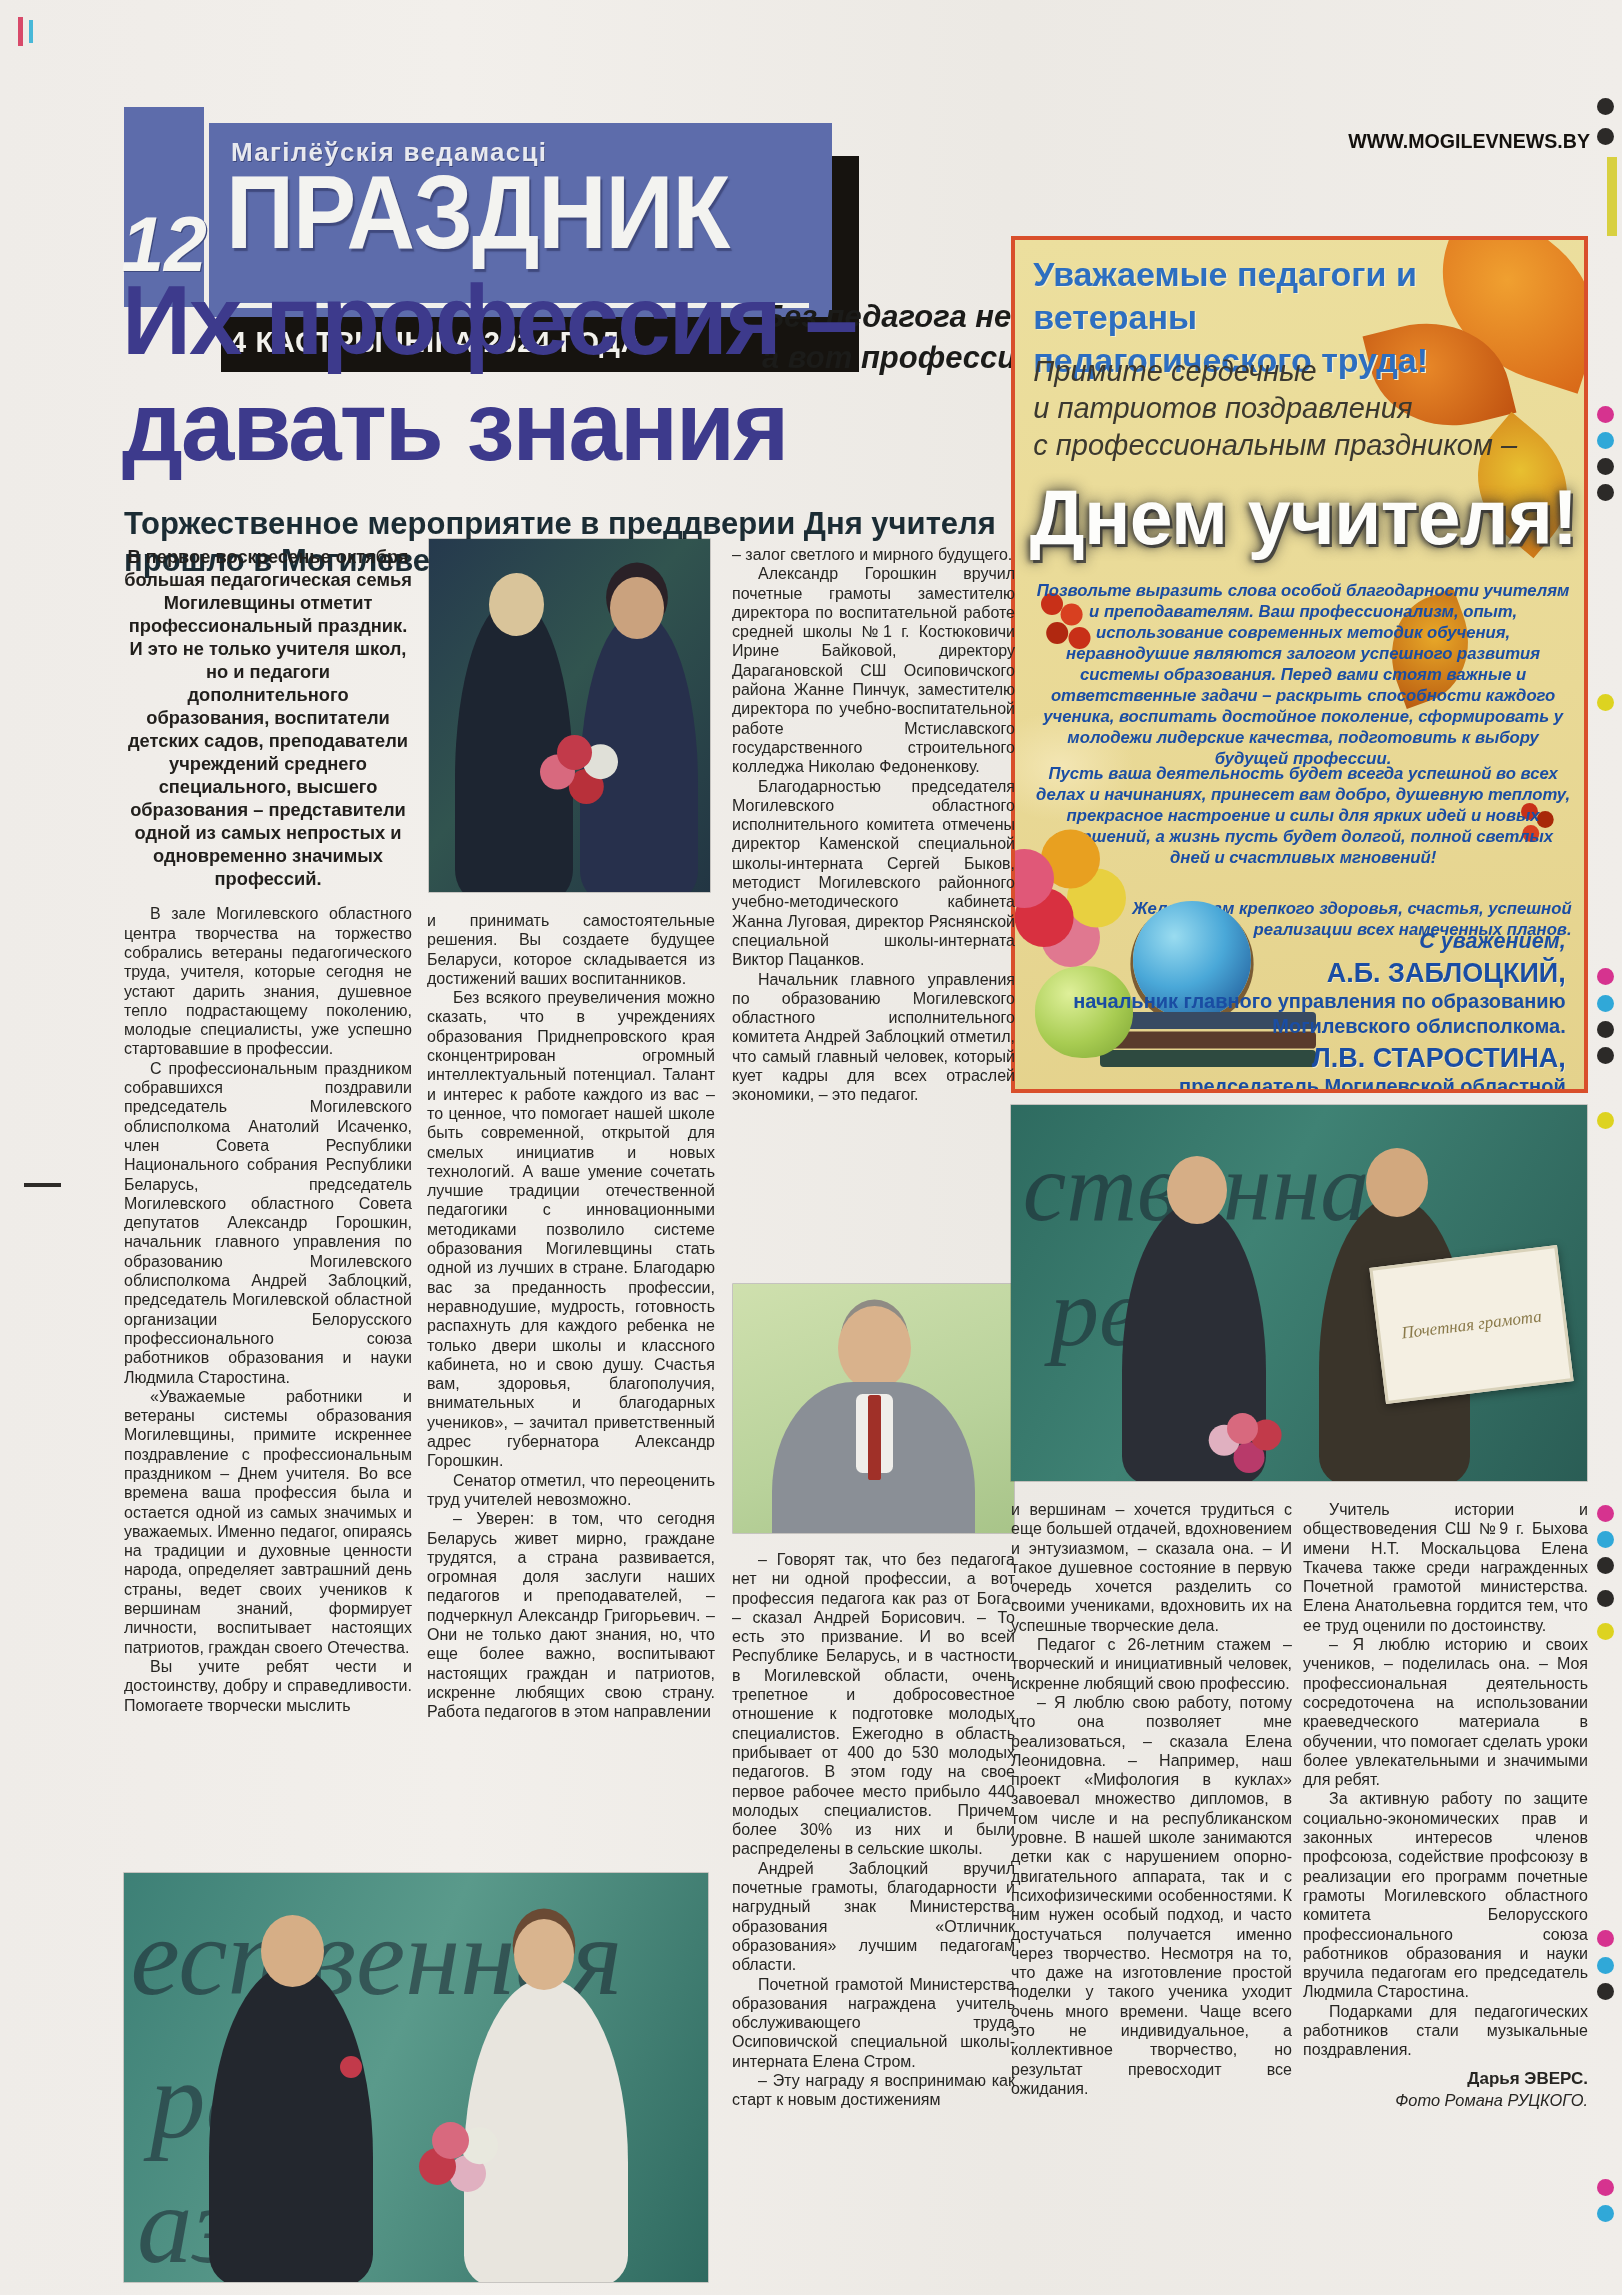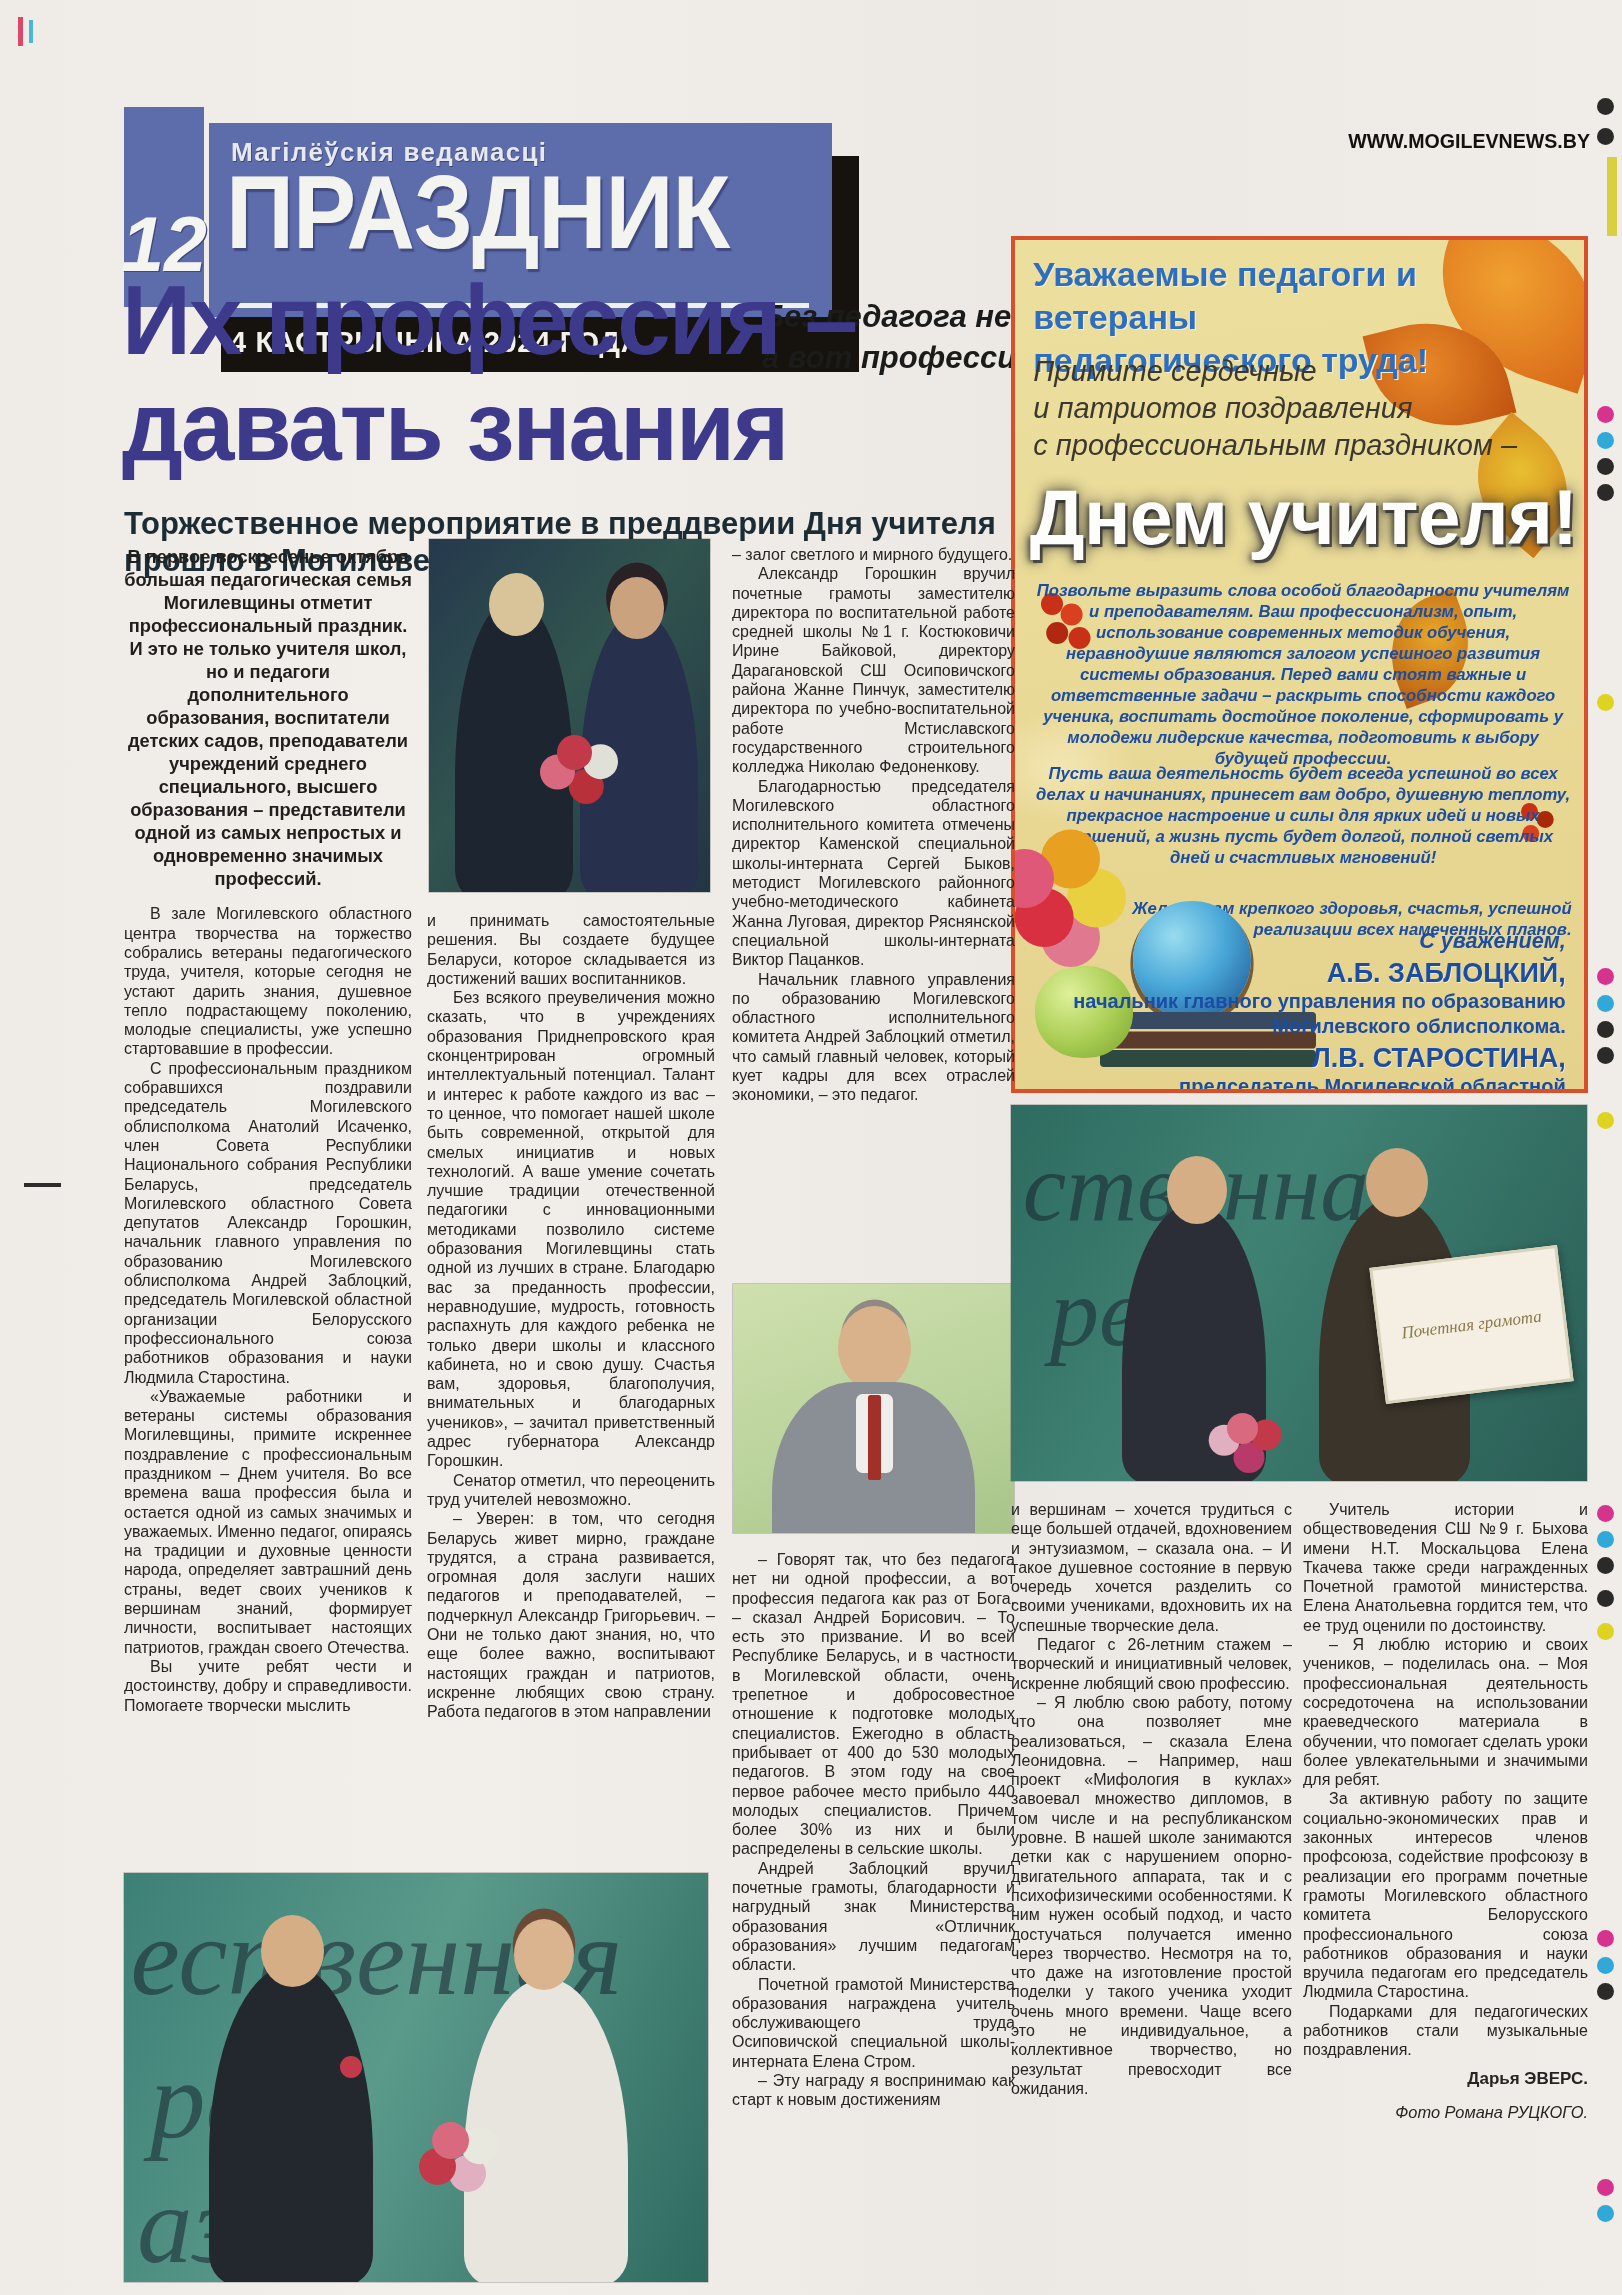--- a/index.html
+++ b/index.html
@@ -40,21 +40,21 @@
   .col p.cont{text-indent:0;}
   .col p.lead{font-weight:700;font-size:18.3px;line-height:23px;text-indent:0;text-align:center;
     margin-bottom:14.4px;color:#211f1c;}
   .col1{left:124px;top:545px;width:288px;height:1320px;}
   .col2{left:427px;top:911px;width:288px;height:957px;}
   .col3a{left:732px;top:545px;width:283px;height:734px;}
   .col3b{left:732px;top:1550px;width:283px;height:661px;}
   .col4{left:1011px;top:1500px;width:281px;height:713px;}
   .col5{left:1303px;top:1500px;width:285px;height:746px;}
   .byline{margin-top:9.2px;text-align:right;font-weight:800;font-size:17px;text-indent:0;}
-  .photocredit{text-align:right;font-style:italic;font-size:16.4px;margin-top:15px;text-indent:0;}
+  .photocredit{text-align:right;font-style:italic;font-size:16.4px;margin-top:3px;text-indent:0;}
 
   
   .photo{overflow:hidden;box-shadow:0 0 0 0.7px rgba(0,0,0,.25);}
   .photo .ghost{position:absolute;font-family:"Liberation Serif",serif;font-style:italic;
     color:rgba(25,35,45,.55);white-space:nowrap;}
   .ph-top{left:429px;top:539px;width:281px;height:353px;
     background:linear-gradient(130deg,#25394d 0%,#31544f 45%,#223543 100%);}
   .ph-man{left:733px;top:1284px;width:281px;height:249px;
     background:linear-gradient(160deg,#cfe0ae 0%,#b9d29b 60%,#a8c489 100%);}
   .ph-right{left:1011px;top:1105px;width:576px;height:376px;

